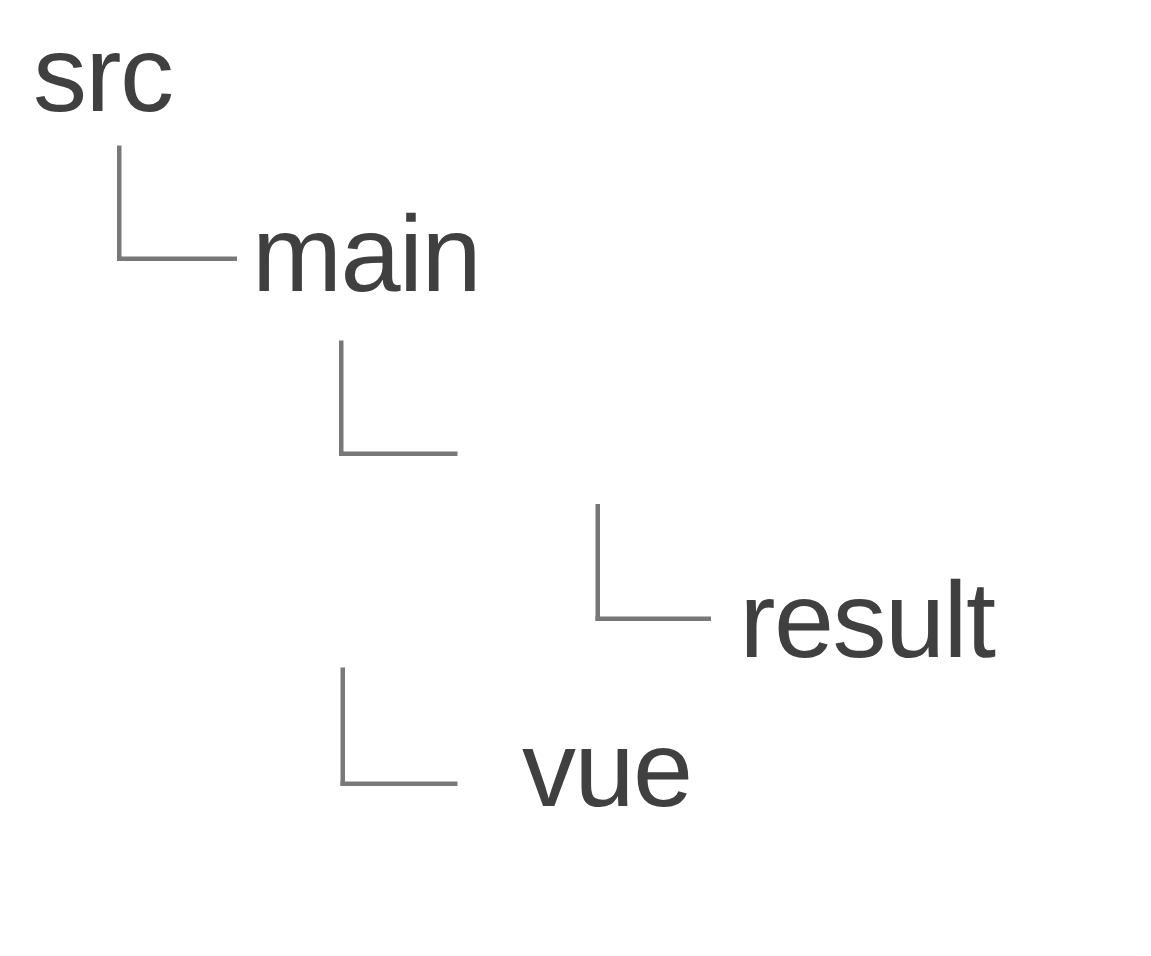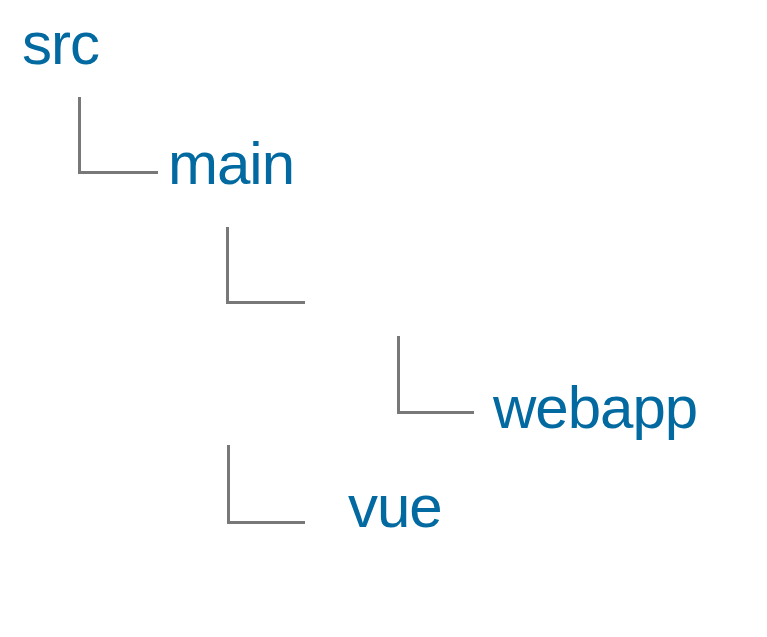--- a/index.html
+++ b/index.html
@@ -10,23 +10,23 @@
   .canvas {
     position: relative;
     width: 767px;
     height: 637px;
     background: #ffffff;
     overflow: hidden;
     font-family: "Liberation Sans", "DejaVu Sans", sans-serif;
   }
   .node-label {
     position: absolute;
-    font-size: 60px;
+    font-size: 72px;
     line-height: 1;
-    color: #0369a1;
+    color: #404040;
     white-space: nowrap;
     letter-spacing: -1px;
   }
   .elbow {
     position: absolute;
     border-left: 3px solid #787878;
     border-bottom: 3px solid #787878;
   }
   
   #node-src     { left: 22px;  top: 14px;  }
@@ -49,19 +49,19 @@
 
   <div class="elbow" id="elbow-src-main"></div>
 
   <div class="node-label" id="node-main">main</div>
 
   <div class="elbow" id="elbow-main-webapp"></div>
 
 
   <div class="elbow" id="elbow-webapp-result"></div>
 
-  <div class="node-label" id="node-result">webapp</div>
+  <div class="node-label" id="node-result">result</div>
 
   <div class="elbow" id="elbow-main-vue"></div>
 
   <div class="node-label" id="node-vue">vue</div>
 
 </div>
 
 </body></html>

